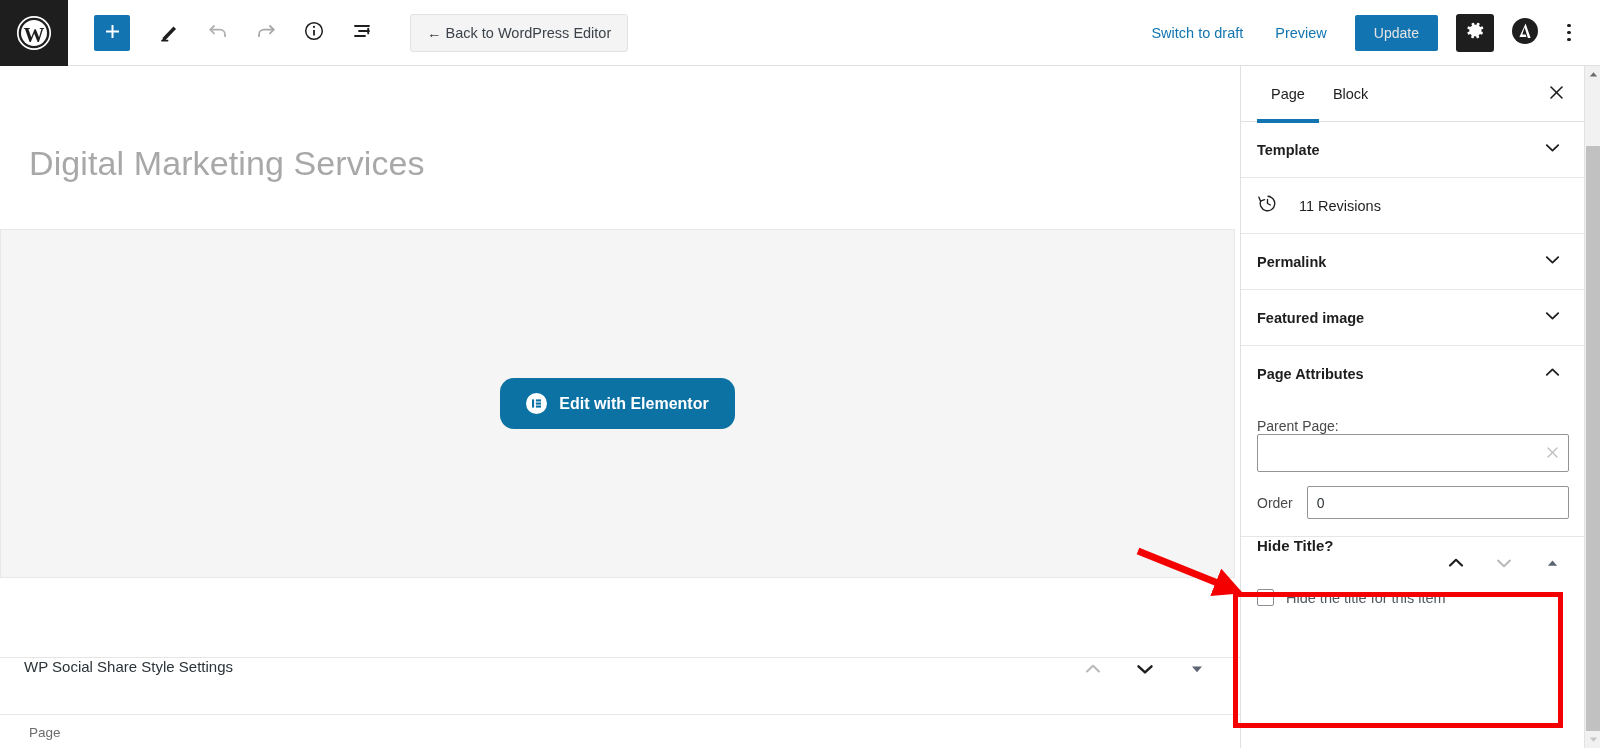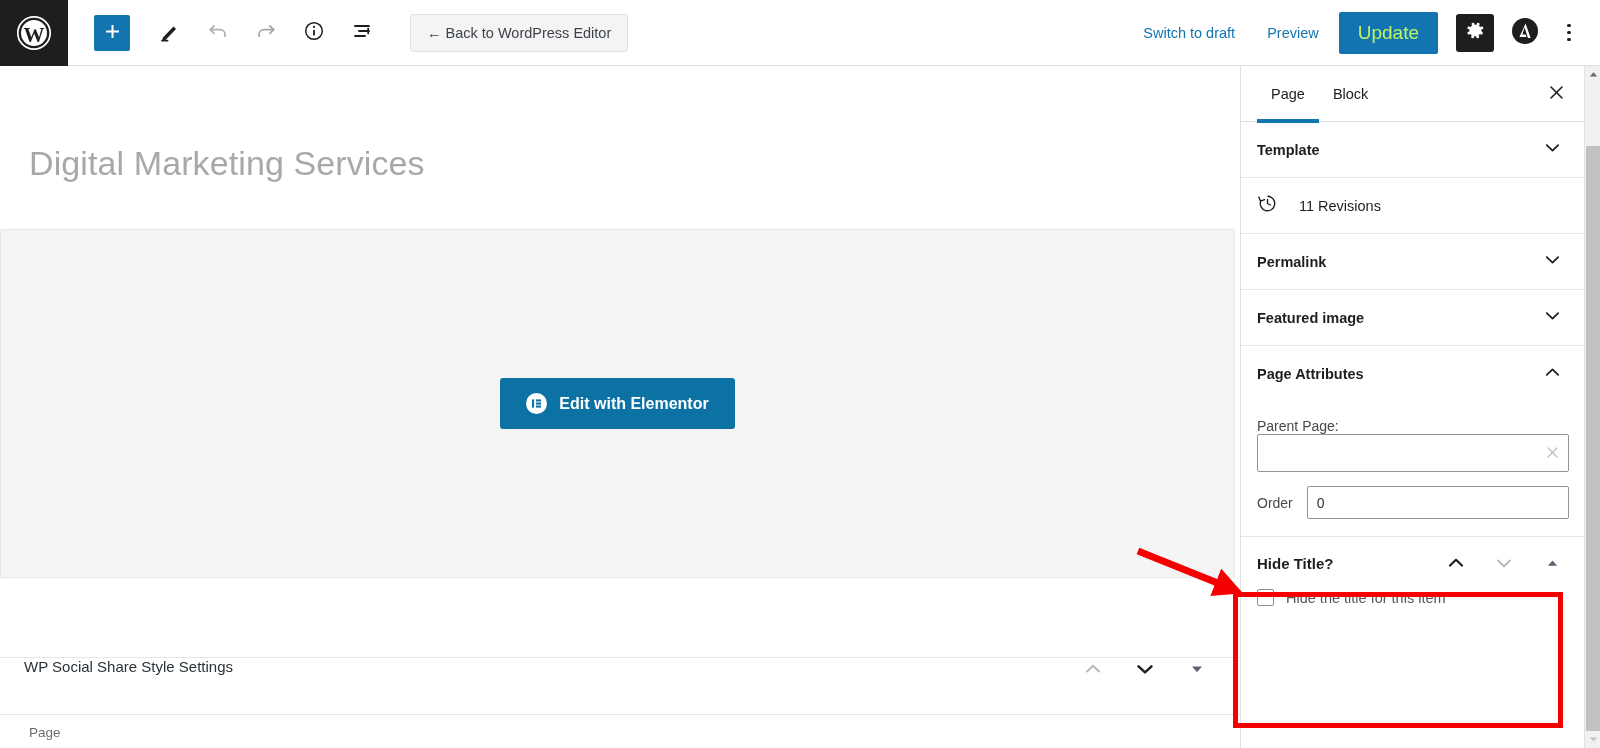--- a/index.html
+++ b/index.html
@@ -49,22 +49,22 @@
   }
 
   .tb-right {
     margin-left: auto; display: flex; align-items: center; padding-right: 14px; gap: 4px;
   }
   .link-btn {
     background: none; border: none; color: #1275b1; font-size: 14.5px;
     padding: 8px 14px; cursor: pointer; font-family: "Liberation Sans", sans-serif;
   }
   .update-btn {
-    background: #1275b1; color: #bef264; border: none; border-radius: 2px;
-    font-size: 19px; font-weight: 400; padding: 10px 19px; margin-left: 2px;
+    background: #1275b1; color: #e5e5e5; border: none; border-radius: 2px;
+    font-size: 14px; font-weight: 400; padding: 10px 19px; margin-left: 10px;
     cursor: pointer; font-family: "Liberation Sans", sans-serif;
   }
   .gear-box {
     width: 38px; height: 38px; background: #1e1e1e; border-radius: 3px;
     margin-left: 14px; display: flex; align-items: center; justify-content: center;
     cursor: pointer;
   }
   .astra-box {
     width: 38px; height: 38px; margin-left: 8px;
     display: flex; align-items: center; justify-content: center; cursor: pointer;
@@ -84,21 +84,21 @@
   .post-title {
     font-size: 34px; color: #a8a8a8; font-weight: 400;
     padding: 78px 0 0 29px; letter-spacing: 0.1px;
   }
   .elementor-block {
     position: absolute; left: 0; top: 163px; width: 1235px; height: 349px;
     background: #f5f5f5; border: 1px solid #e8e8e8;
     display: flex; align-items: center; justify-content: center;
   }
   .elementor-btn {
-    background: #0c71a3; border: none; border-radius: 3px;
+    background: #0c71a3; border: none; border-radius: 14px;
     color: #fff; font-size: 16px; font-weight: bold;
     padding: 0 26px; height: 51px;
     display: flex; align-items: center; gap: 12px;
     cursor: pointer; font-family: "Liberation Sans", sans-serif;
   }
   .elementor-icon {
     width: 21px; height: 21px; border-radius: 50%; background: #fff;
     display: flex; align-items: center; justify-content: center; flex: 0 0 21px;
   }
 
@@ -168,21 +168,21 @@
   .order-row { display: flex; align-items: center; gap: 14px; margin-top: 14px; }
   .order-label { font-size: 14px; color: #4a4a4a; }
   .order-input {
     flex: 1; height: 33px; border: 1px solid #949494; border-radius: 2px;
     padding: 0 9px; font-size: 14px; color: #2c3338; background: #fff;
     font-family: "Liberation Sans", sans-serif;
   }
 
   .hide-title-sec { margin-top: 17px; border-top: 1px solid #e6e6e6; }
   .hide-title-hdr {
-    height: 52px; display: flex; align-items: center; padding: 0 22px 0 16px;
+    height: 52px; display: flex; padding: 0 22px 0 16px;
   }
   .hide-title-label { font-size: 15px; color: #1e1e1e; font-weight: bold; }
   .hide-title-ctrls { margin-left: auto; display: flex; align-items: center; gap: 26px; }
   .ht-ctrl { cursor: pointer; display: flex; align-items: center; justify-content: center; width: 22px; height: 22px; }
   .hide-title-body { padding: 0 28px 0 16px; display: flex; align-items: flex-end; gap: 12px; }
   .ht-checkbox {
     width: 17px; height: 17px; border: 1px solid #8c8f94; border-radius: 2px;
     background: #fff; cursor: pointer; flex: 0 0 17px;
   }
   .ht-cb-label { font-size: 14.5px; color: #50575e; cursor: pointer; }

